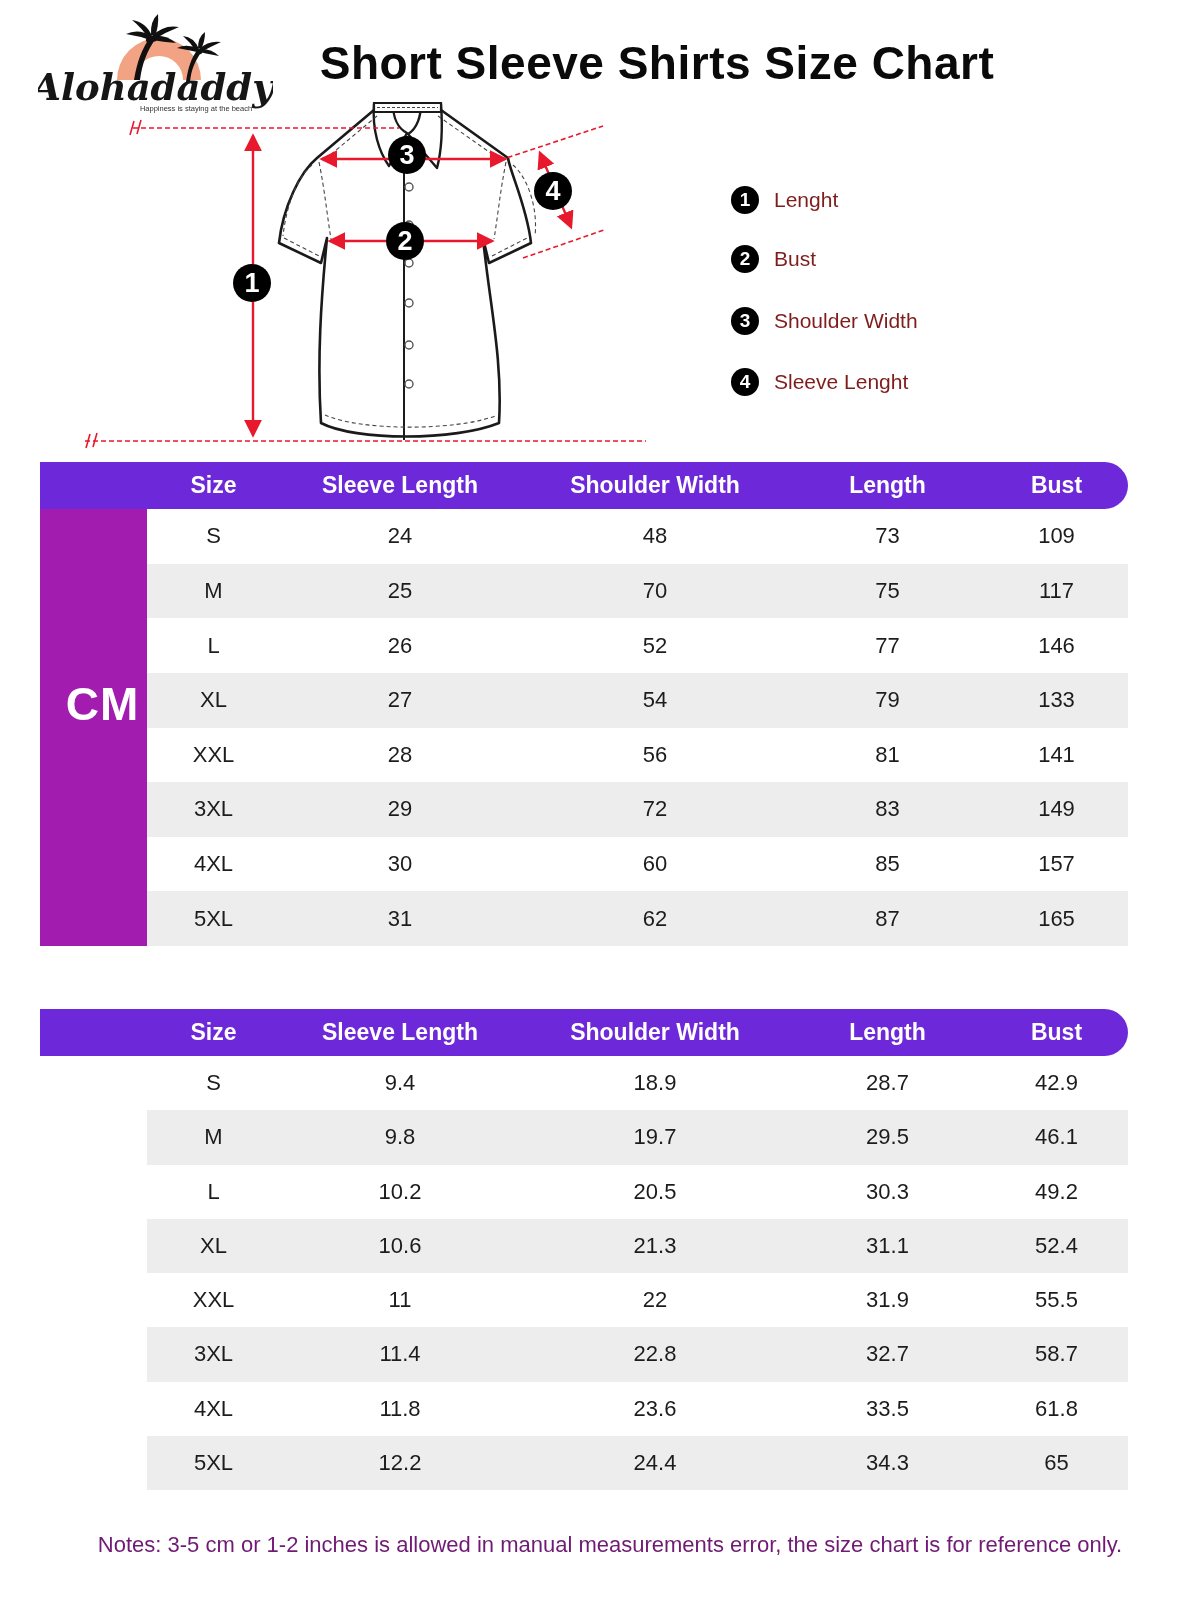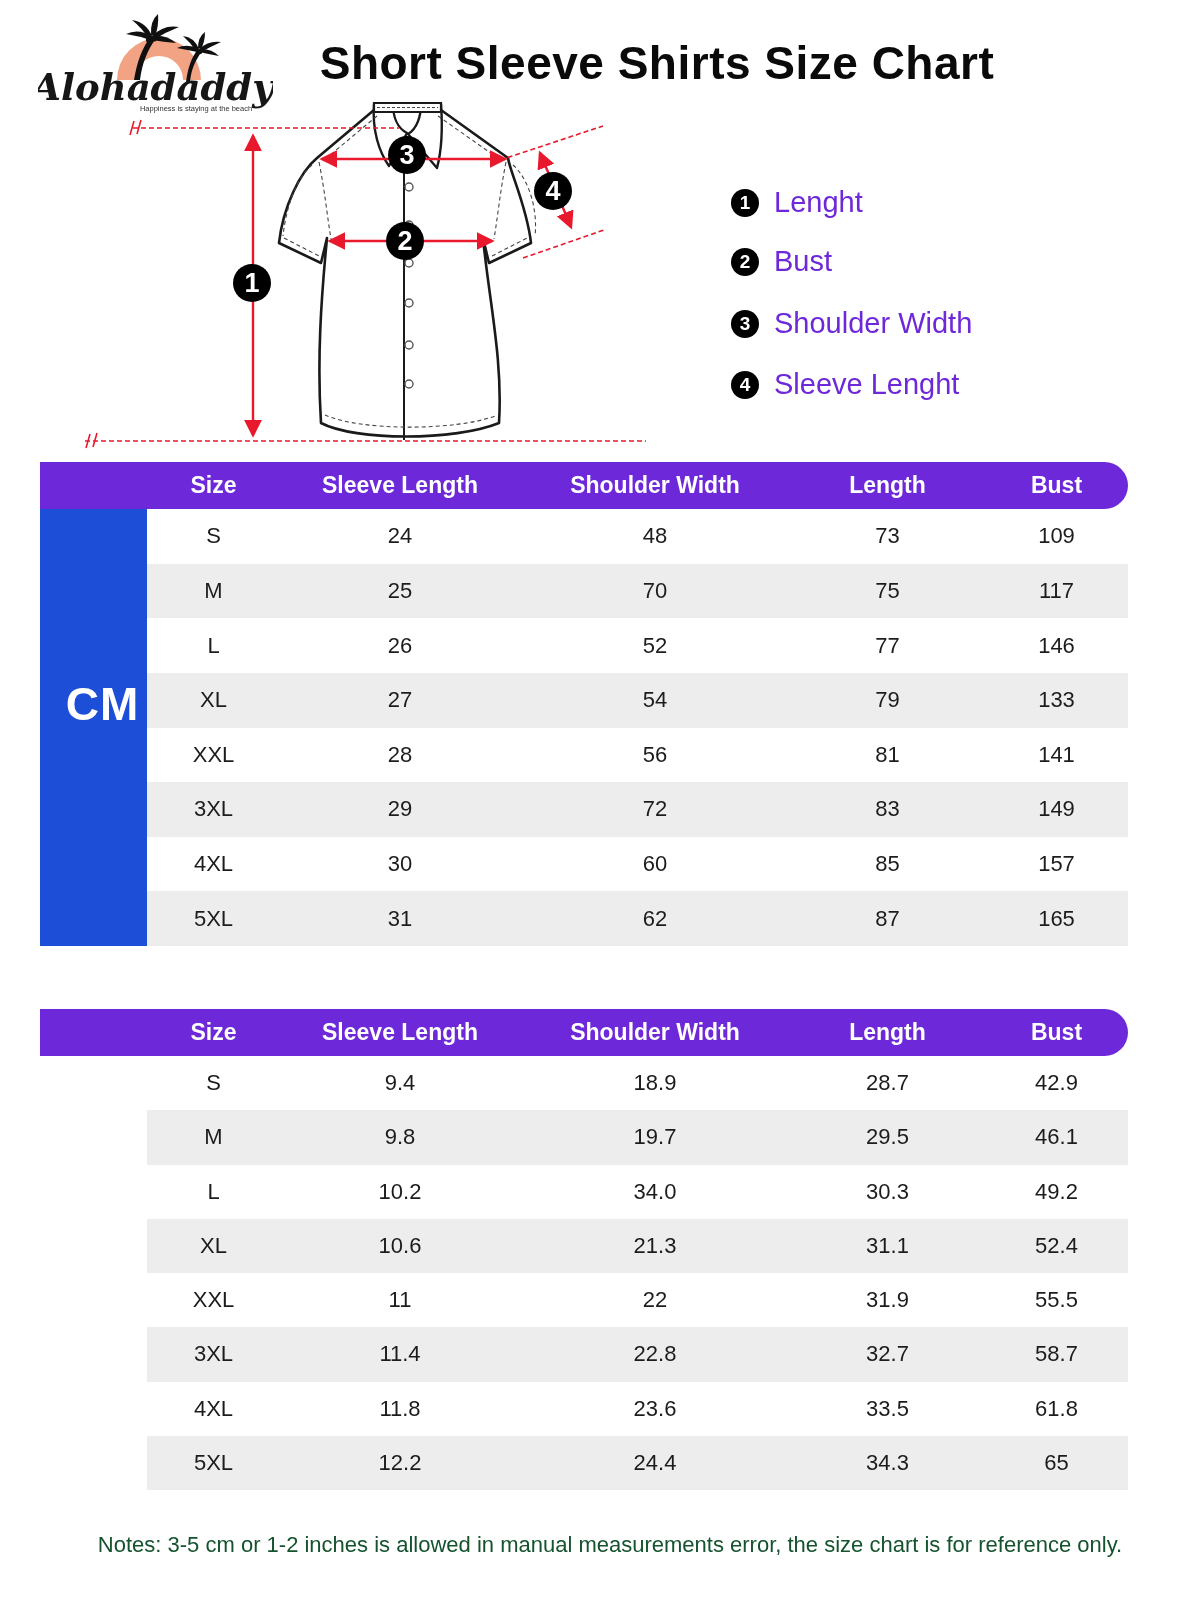--- a/index.html
+++ b/index.html
@@ -12,44 +12,44 @@
          text-align:center;font-size:46px;font-weight:bold;color:#0a0a0a;letter-spacing:.5px;}
 
   
   #diagram{position:absolute;left:60px;top:90px;width:600px;height:365px;}
 
   
   .legend-row{position:absolute;left:731px;display:flex;align-items:center;gap:15px;}
   .legend-dot{width:28px;height:28px;border-radius:50%;background:#000;color:#fff;
               display:flex;align-items:center;justify-content:center;
               font-size:19px;font-weight:bold;flex:0 0 auto;}
-  .legend-label{font-size:29px;color:#6d28d9;white-space:nowrap;}
+  .legend-label{font-size:21px;color:#7f1d1d;white-space:nowrap;}
 
   
   .size-table{position:absolute;left:40px;width:1088px;height:484px;}
-  .unit-col{position:absolute;left:0;top:0;bottom:0;width:125px;background:#1d4ed8;color:#fff;
+  .unit-col{position:absolute;left:0;top:0;bottom:0;width:125px;background:#a21caf;color:#fff;
             display:flex;align-items:center;justify-content:center;font-weight:bold;}
   .unit-cm{font-size:46px;letter-spacing:1px;}
   .unit-inch{font-size:38px;}
   .thead{position:absolute;left:0;top:0;width:100%;height:47px;background:#6d28d9;
          border-radius:0 26px 26px 0;display:flex;align-items:center;
          padding-left:107px;box-sizing:border-box;color:#fff;font-weight:bold;font-size:23px;}
   .tbody{position:absolute;left:107px;top:47px;right:0;bottom:0;display:flex;flex-direction:column;}
   .trow{flex:1;display:flex;align-items:center;font-size:22px;color:#1c1c1c;background:#fff;}
   .trow:nth-child(even){background:#ededed;}
   .c,.h{text-align:center;}
   .c0,.h0{width:133px;}
   .c1,.h1{width:240px;}
   .c2,.h2{width:270px;}
   .c3,.h3{width:195px;}
   .c4,.h4{width:143px;}
 
   
   #notes{position:absolute;left:0;top:1532px;width:1200px;box-sizing:border-box;padding-left:20px;
-         text-align:center;font-size:22px;color:#14532d;}
+         text-align:center;font-size:22px;color:#701a75;}
 </style>
 </head>
 <body>
 
 <div id="page">
 
   <svg id="logo" viewBox="0 0 235 110">
 
     <path d="M79,74 A42,42 0 0 1 163,74 L145,74 A24,24 0 0 0 97,74 Z" fill="#f2a384"></path>
 
@@ -257,21 +257,21 @@
         <div class="trow">
         <span class="c c0">M</span>
         <span class="c c1">9.8</span>
         <span class="c c2">19.7</span>
         <span class="c c3">29.5</span>
         <span class="c c4">46.1</span>
       </div>
         <div class="trow">
         <span class="c c0">L</span>
         <span class="c c1">10.2</span>
-        <span class="c c2">34.0</span>
+        <span class="c c2">20.5</span>
         <span class="c c3">30.3</span>
         <span class="c c4">49.2</span>
       </div>
         <div class="trow">
         <span class="c c0">XL</span>
         <span class="c c1">10.6</span>
         <span class="c c2">21.3</span>
         <span class="c c3">31.1</span>
         <span class="c c4">52.4</span>
       </div>

